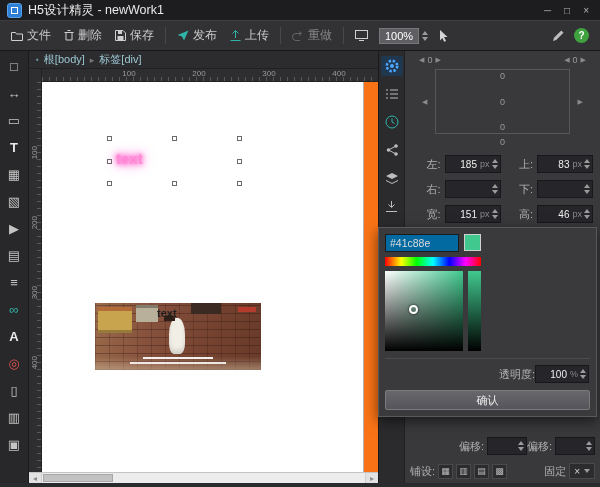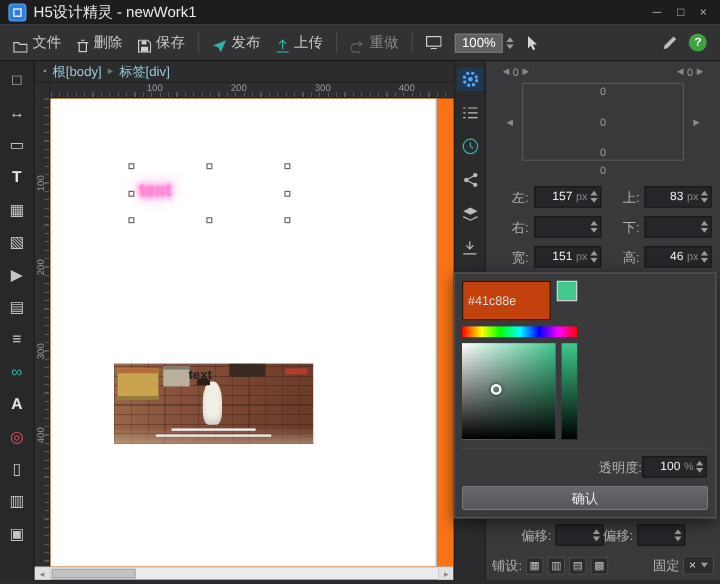--- a/index.html
+++ b/index.html
@@ -10,21 +10,21 @@
   .titlebar{height:20px;background:#1d1d1f;display:flex;align-items:center;padding:0 7px;gap:6px}
   .app-icon{width:15px;height:15px;border-radius:3px;background:#2f7fd6;border:1px solid #5aa2e8;
     display:flex;align-items:center;justify-content:center}
   .app-icon i{display:block;width:7px;height:7px;border:1.5px solid #fff}
   .w-title{color:#e9e9e9;font-size:12.5px}
   .win-controls{margin-left:auto;display:flex;gap:13px;color:#b5b5b5;font-size:10px;padding-right:4px}
   .win-controls span{cursor:default}
   
   .toolbar{height:31px;background:#323235;border-top:1px solid #3e3e41;border-bottom:1px solid #171719;
     display:flex;align-items:center;padding:0 5px;gap:1px}
-  .tb-btn{display:flex;align-items:flex-end;gap:4px;padding:3px 6px;border-radius:2px;color:#c9c9c9;font-size:12px}
+  .tb-btn{display:flex;align-items:center;gap:4px;padding:3px 6px;border-radius:2px;color:#c9c9c9;font-size:12px}
   .tb-btn.dis{opacity:.55}
   .tb-sep{width:1px;height:17px;background:#48484b;margin:0 4px}
   .tb-zoom{display:flex;align-items:center;gap:3px;margin:0 4px}
   .zval{background:#5f5f63;color:#fff;font-size:11px;padding:1px 5px;border:1px solid #77777a}
   .stp{display:flex;flex-direction:column;gap:2px}
   .stp i{display:block;width:0;height:0;border-left:3px solid transparent;border-right:3px solid transparent}
   .stp .up{border-bottom:4px solid #9b9b9b}
   .stp .down{border-top:4px solid #9b9b9b}
   .tb-right{margin-left:auto;display:flex;align-items:center;gap:10px;padding-right:6px}
   .help-btn{width:15px;height:15px;border-radius:50%;background:#3fa23f;color:#fff;font-size:10px;
@@ -108,38 +108,38 @@
   .fields{display:grid;grid-template-columns:1fr 1fr;gap:7px 4px;padding:0 1px}
   .field{display:flex;align-items:center;justify-content:flex-end;gap:4px}
   .flabel{font-size:11px;color:#b0b0b0}
   .fwrap{display:flex;align-items:center;background:#26262a;border:1px solid #18181a;height:18px;
     width:56px;padding:0 2px 0 4px}
   .fwrap.sm{width:40px}
   .fval{flex:1;text-align:right;color:#efefef;font-size:10px;white-space:nowrap}
   .funit{color:#8a8a8a;font-size:9px;margin:0 2px 0 3px}
   
   .rp-bottom{position:absolute;left:5px;right:5px;bottom:4px;display:flex;flex-direction:column;gap:8px}
-  .row-offsets{display:flex;justify-content:center;align-items:center}
+  .row-offsets{display:flex;justify-content:flex-end;align-items:center}
   .off{display:flex;align-items:center;gap:3px}
   .row-bg{display:flex;align-items:center;justify-content:space-between}
   .bg-swatch{width:84px;height:15px;border:1px solid #1a1a1c}
   .row-tile{display:flex;align-items:center;gap:3px}
   .tile-btn{width:15px;height:15px;background:#2c2c2f;border:1px solid #4a4a4d;color:#b9b9b9;font-size:9px;
     display:flex;align-items:center;justify-content:center}
   .spacer{flex:1}
   .fixed-box{display:flex;align-items:center;gap:4px;background:#2c2c2f;border:1px solid #4a4a4d;
     height:16px;padding:0 4px;color:#d5d5d5;font-size:10px}
   .caret{width:0;height:0;border-left:3px solid transparent;border-right:3px solid transparent;
     border-top:4px solid #9b9b9b}
   
   .picker{position:absolute;left:378px;top:227px;width:219px;background:#3a3a3d;border:1px solid #59595c;
     box-shadow:0 4px 12px rgba(0,0,0,.55);z-index:50;padding:6px;color:#b3b3b3}
   .pk-left{width:96px}
   .pk-row1{display:flex;gap:5px;margin-bottom:5px}
-  .pk-hex{flex:1;height:33px;background:#c2410c;border:1px solid #1b1b1d;color:#dcdcdc;font-size:10.5px;
+  .pk-hex{flex:1;height:18px;background:#0369a1;border:1px solid #1b1b1d;color:#dcdcdc;font-size:10.5px;
     display:flex;align-items:center;padding:0 4px}
   .pk-swatch{width:17px;height:17px;border:1px solid #d0d0d0}
   .pk-hue{height:9px;margin-bottom:5px;
     background:linear-gradient(to right,#f00,#ff0 17%,#0f0 33%,#0ff 50%,#00f 67%,#f0f 84%,#f00)}
   .pk-mid{display:flex;gap:5px;height:80px}
   .pk-sv{flex:1;position:relative}
   .pk-sv .lw,.pk-sv .lb{position:absolute;inset:0}
   .pk-sv .lw{background:linear-gradient(to right,#fff,rgba(255,255,255,0))}
   .pk-sv .lb{background:linear-gradient(to top,#000,rgba(0,0,0,0))}
   .pk-cursor{position:absolute;left:24px;top:34px;width:9px;height:9px;border:2px solid #fff;border-radius:50%;
@@ -390,21 +390,21 @@
           <span class="bm-arr bm-l">◀</span>
           <span class="bm-arr bm-r">▶</span>
         </div>
         <div class="bm-bottom"><span>0</span></div>
       </div>
 
       <div class="fields">
         <div class="field">
           <span class="flabel">左:</span>
           <span class="fwrap">
-            <span class="fval">157</span>
+            <span class="fval">185</span>
             <span class="funit">px</span>
             <span class="stp">
                 <i class="up"></i>
                 <i class="down"></i>
               </span>
           </span>
         </div>
         <div class="field">
           <span class="flabel">上:</span>
           <span class="fwrap">

